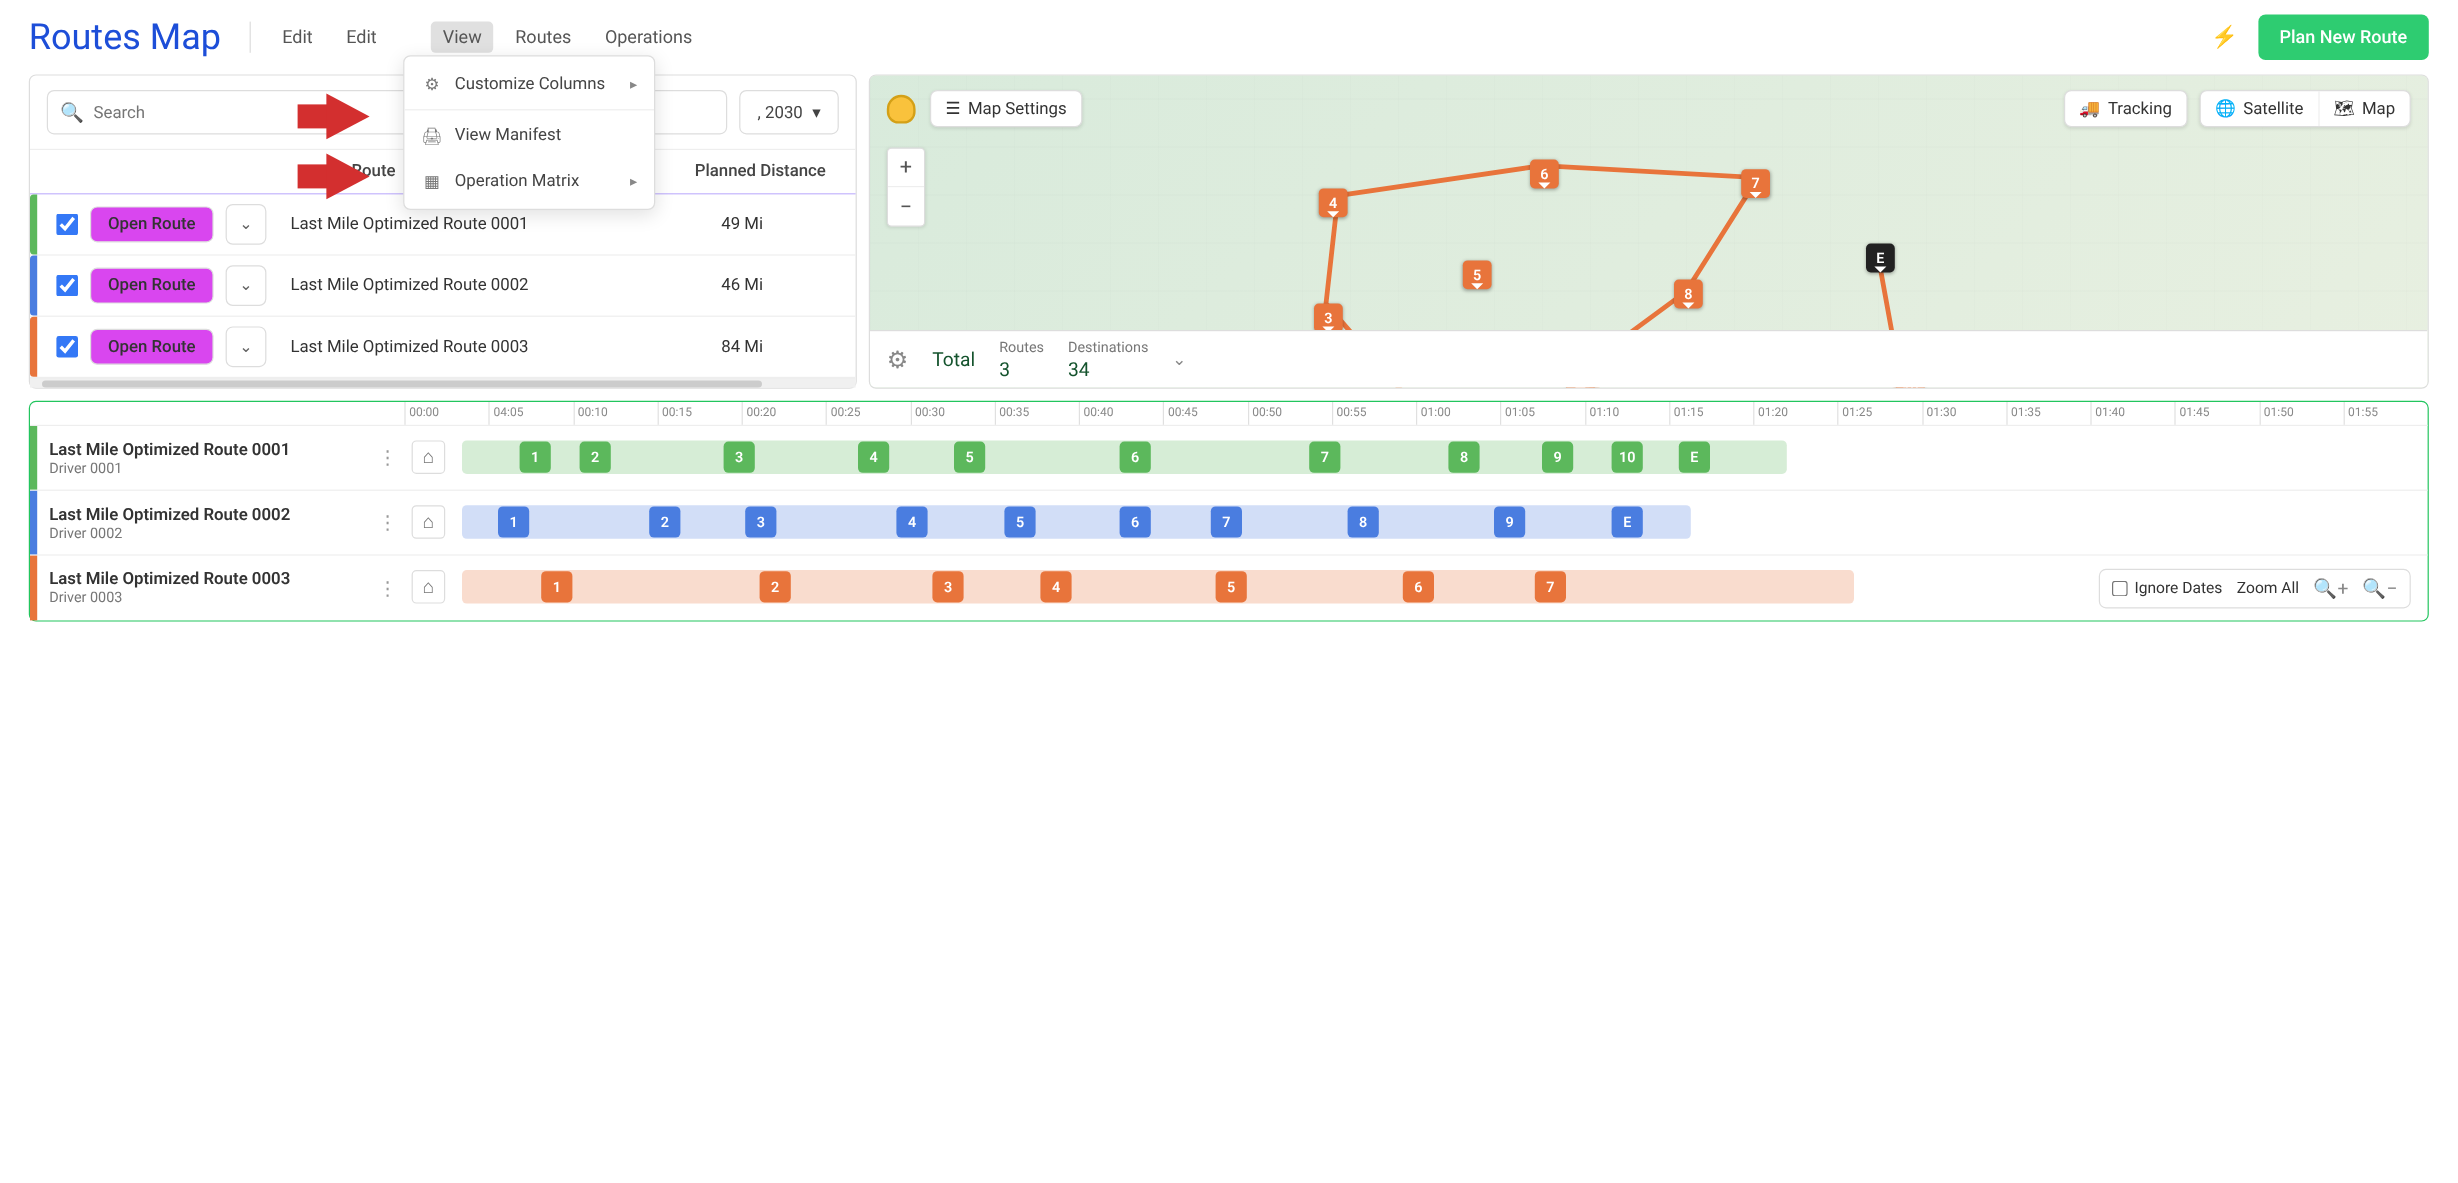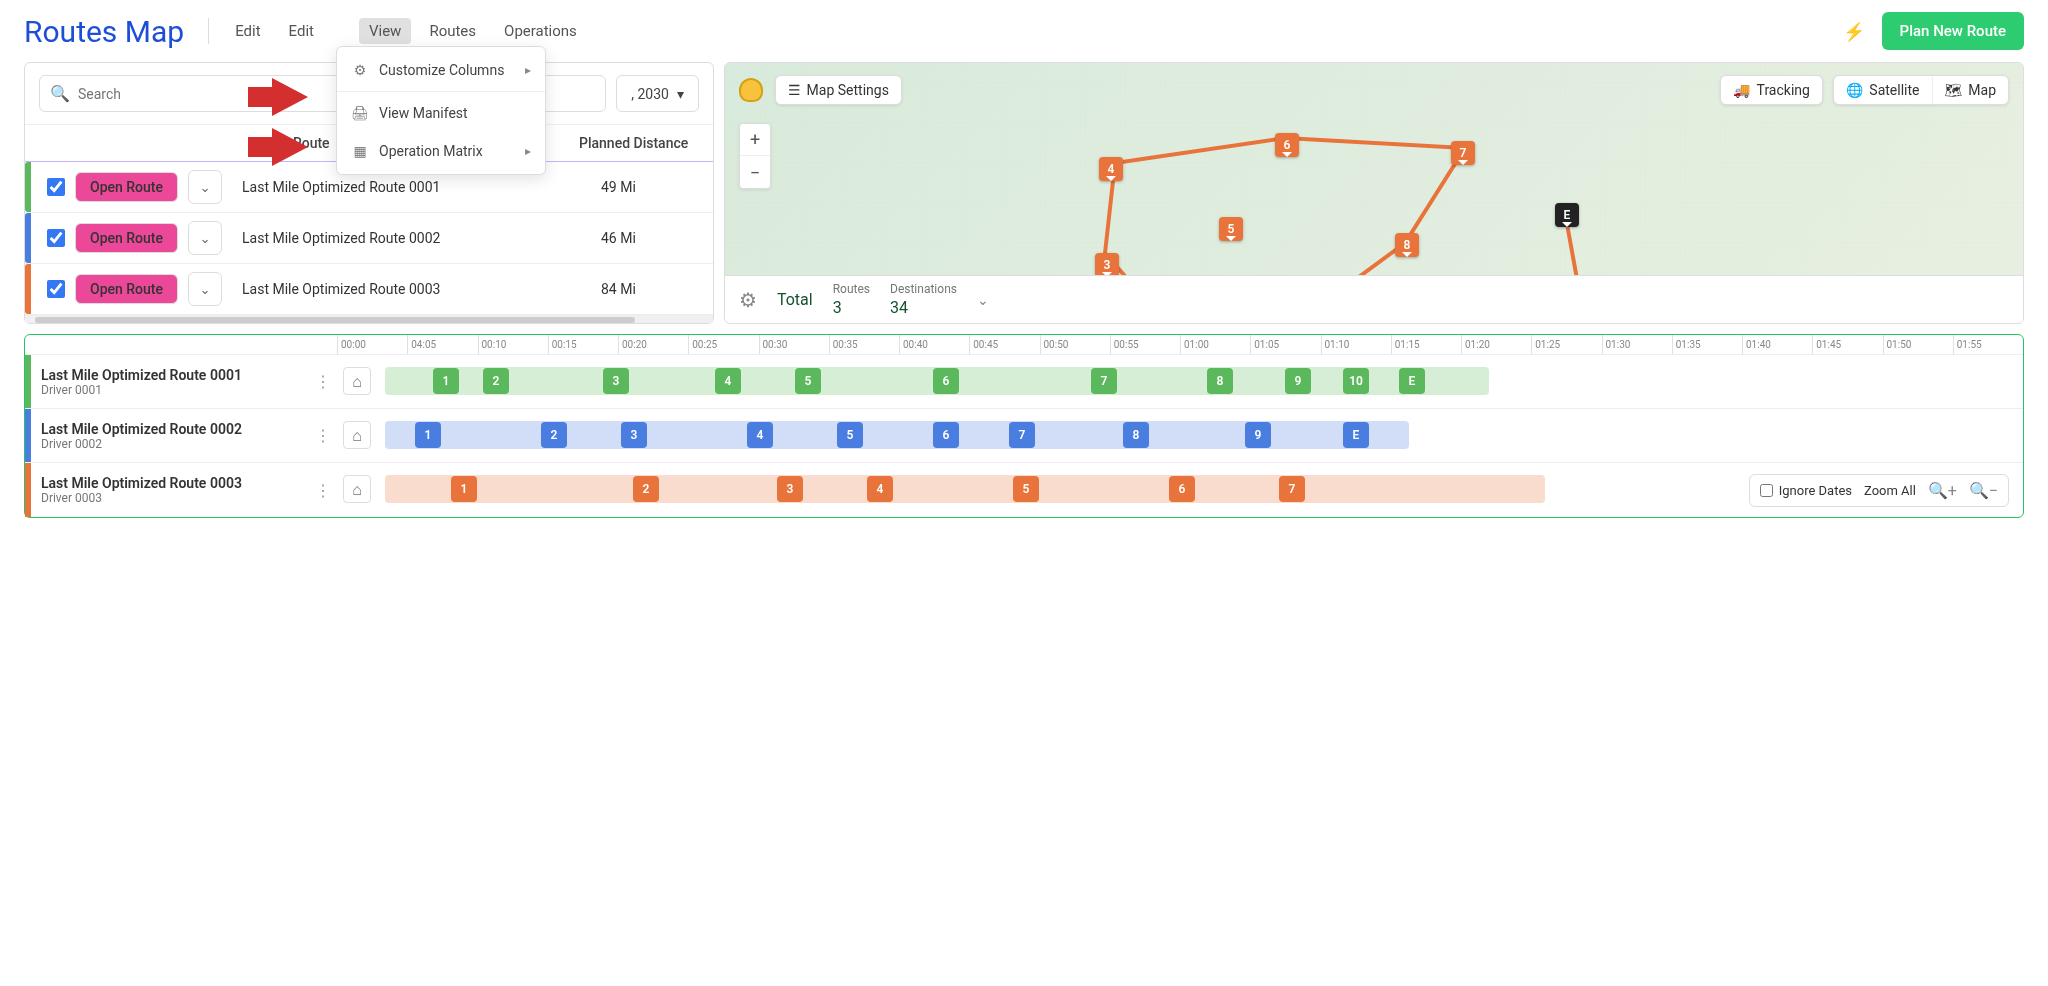--- a/index.html
+++ b/index.html
@@ -41,21 +41,21 @@
 .col-h.route-col { flex: 0 0 300px; margin-left: 240px; }
 .col-h.dist-col { flex: 0 0 150px; margin-left: auto; }
 .sort-arrow { font-size: 10px; }
 .date-subhead { padding: 10px 18px; font-size: 15px; color: #555; background: #fafafa; border-bottom: 1px solid #eee; }
 .route-row { display: flex; align-items: center; padding: 8px 12px; border-bottom: 1px solid #eee; gap: 10px; }
 .route-row .edge { width: 6px; align-self: stretch; margin: -8px 0 -8px -12px; border-radius: 3px 0 0 3px; }
 .edge.green { background: #5cb85c; }
 .edge.blue { background: #4a7de0; }
 .edge.orange { background: #e8743b; }
 .chk { width: 18px; height: 18px; accent-color: #3478f6; margin-left: 6px; }
-.open-btn { border: 1px solid #ddd; background: #ec4899; padding: 6px 14px; border-radius: 6px; font-size: 14px; color: #333; cursor: pointer; font-weight: 500; }
+.open-btn { border: 1px solid #ddd; background: #d946ef; padding: 6px 14px; border-radius: 6px; font-size: 14px; color: #333; cursor: pointer; font-weight: 500; }
 .expand-btn { border: 1px solid #ddd; background: #fff; width: 34px; height: 34px; border-radius: 6px; display: flex; align-items: center; justify-content: center; cursor: pointer; color: #666; }
 .route-name { flex: 1; font-size: 14px; color: #333; margin-left: 10px; }
 .route-dist { width: 100px; font-size: 14px; color: #333; text-align: left; }
 .lp-scroll { height: 8px; background: #f0f0f0; border-top: 1px solid #eee; position: relative; }
 .lp-scroll-thumb { position: absolute; left: 10px; width: 600px; height: 6px; top: 1px; background: #ccc; border-radius: 3px; }
 .lp-spacer { flex: 1; }
 .lp-footer { border-top: 1px solid #eee; padding: 12px; text-align: center; font-size: 14px; color: #555; }
 .lp-footer b { font-weight: 600; }
 
 

